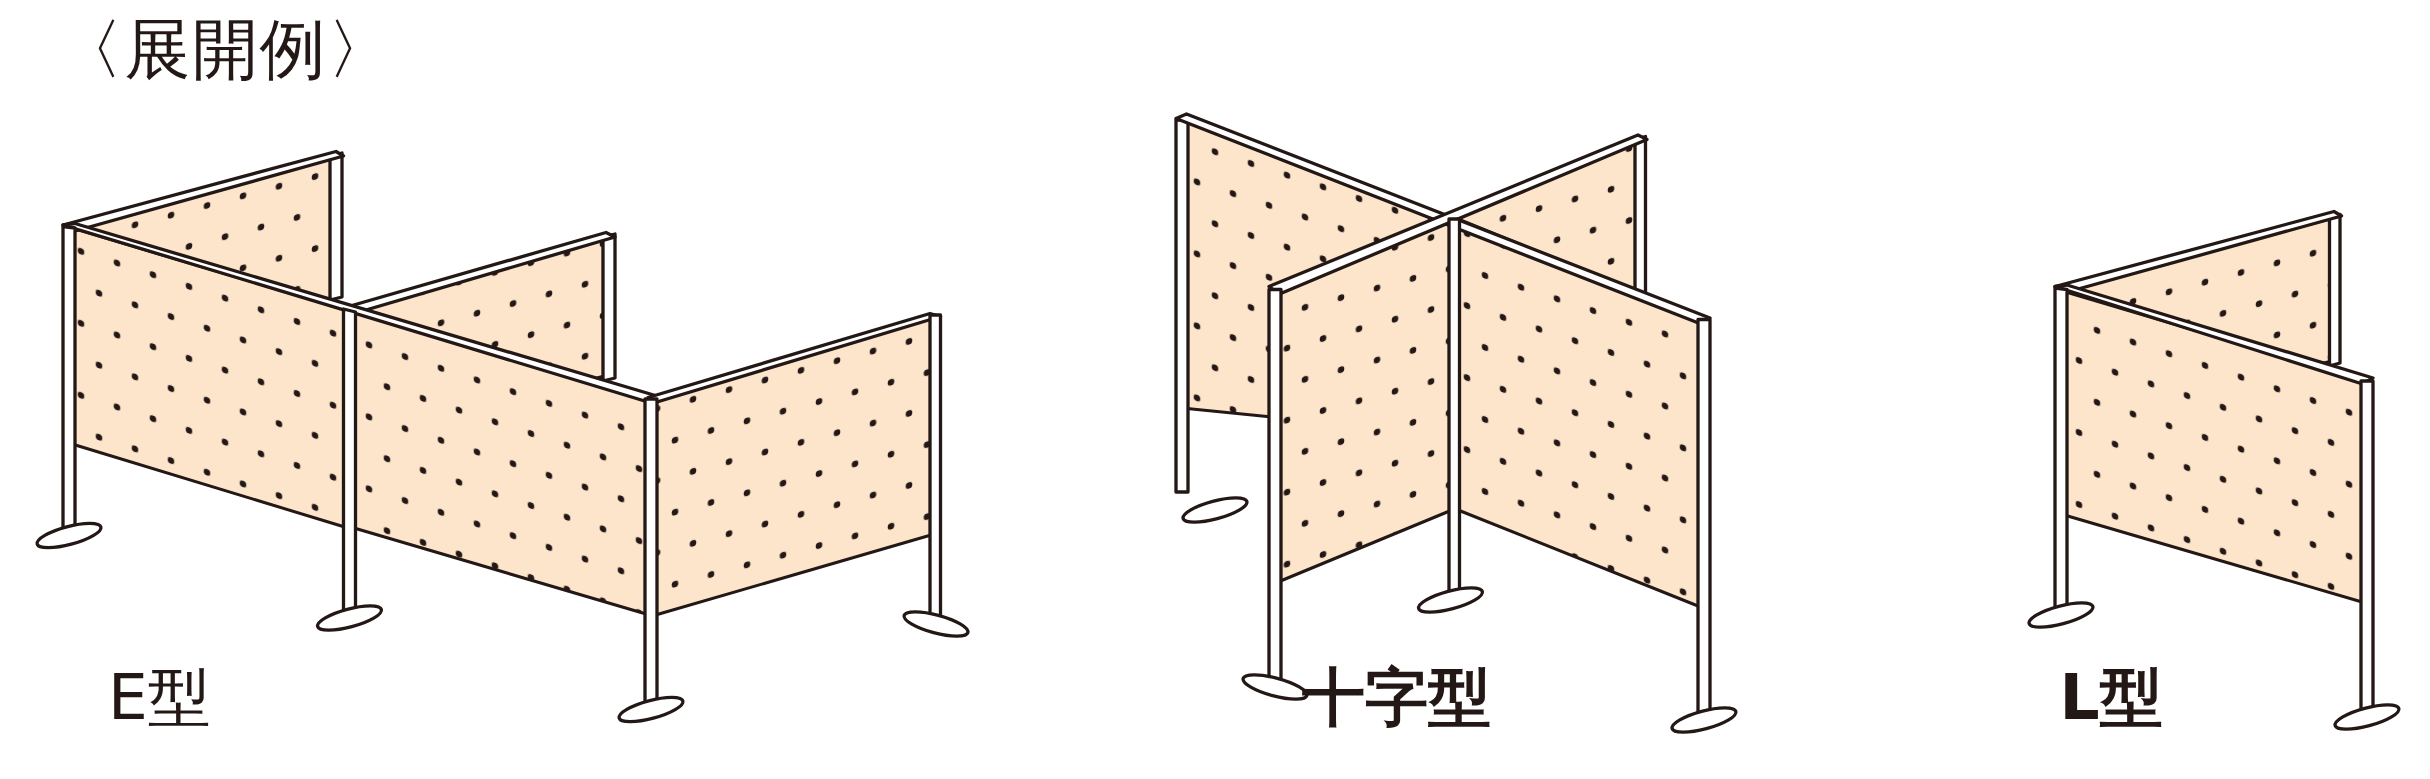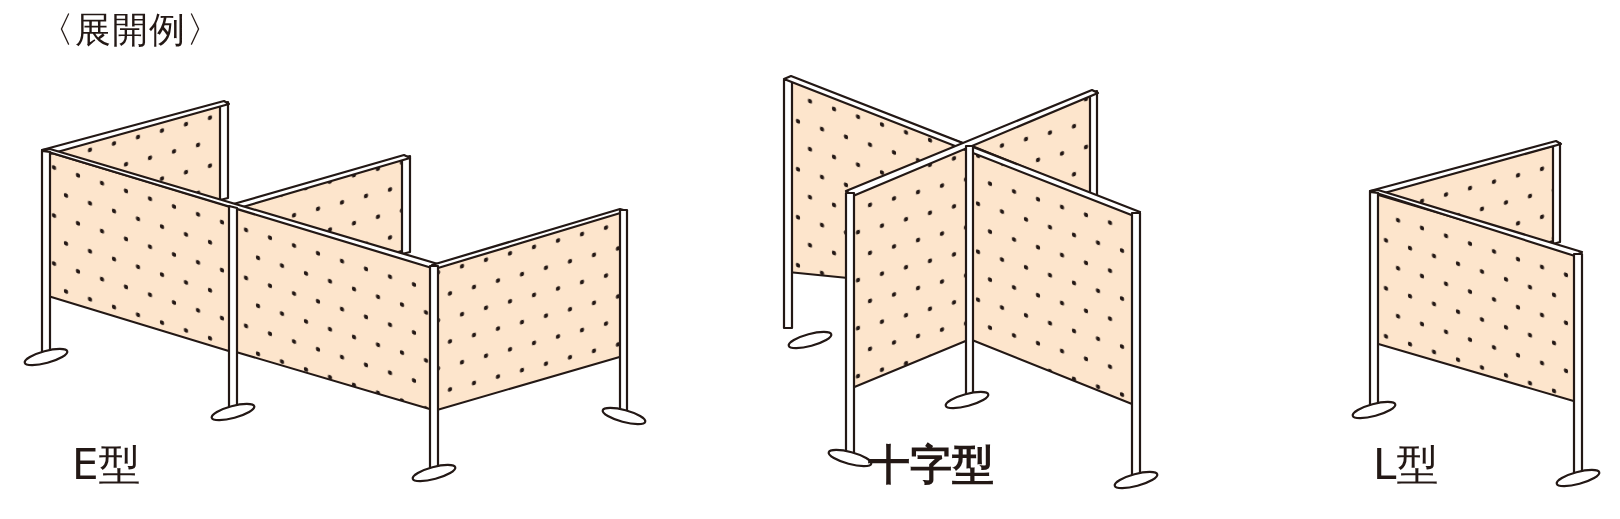--- a/index.html
+++ b/index.html
@@ -1,23 +1,23 @@
 <!DOCTYPE html>
 <html><head>
 <meta charset="utf-8">
 <style>
   html, body { margin: 0; padding: 0; background: #ffffff; }
   body { width: 1620px; height: 519px; position: relative; overflow: hidden;
          font-family: "DejaVu Sans", "Liberation Sans", sans-serif; color: #231815; }
-  .heading { position: absolute; left: 38px; top: 12px; font-size: 36px; line-height: 1;
+  .heading { position: absolute; left: 38px; top: 12px; font-size: 44px; line-height: 1;
              letter-spacing: 1px; font-weight: normal; }
   .label { position: absolute; font-size: 42px; line-height: 1; }
   #label-e { left: 72px; top: 444px; }
   #label-cross { left: 868px; top: 444px; font-weight: bold; }
-  #label-l { left: 1373px; top: 444px; }
+  #label-l { left: 1373px; top: 444px; font-weight: bold; }
   svg.art { position: absolute; left: 0; top: 0; }
   .panel { stroke: #231815; stroke-width: 2; stroke-linejoin: round; }
   .frame { fill: #ffffff; stroke: #231815; stroke-width: 2.2; stroke-linejoin: round; }
   .foot { fill: #ffffff; stroke: #231815; stroke-width: 2.2; }
 </style>
 </head>
 <body>
 
 <div class="heading">〈展開例〉</div>
 

